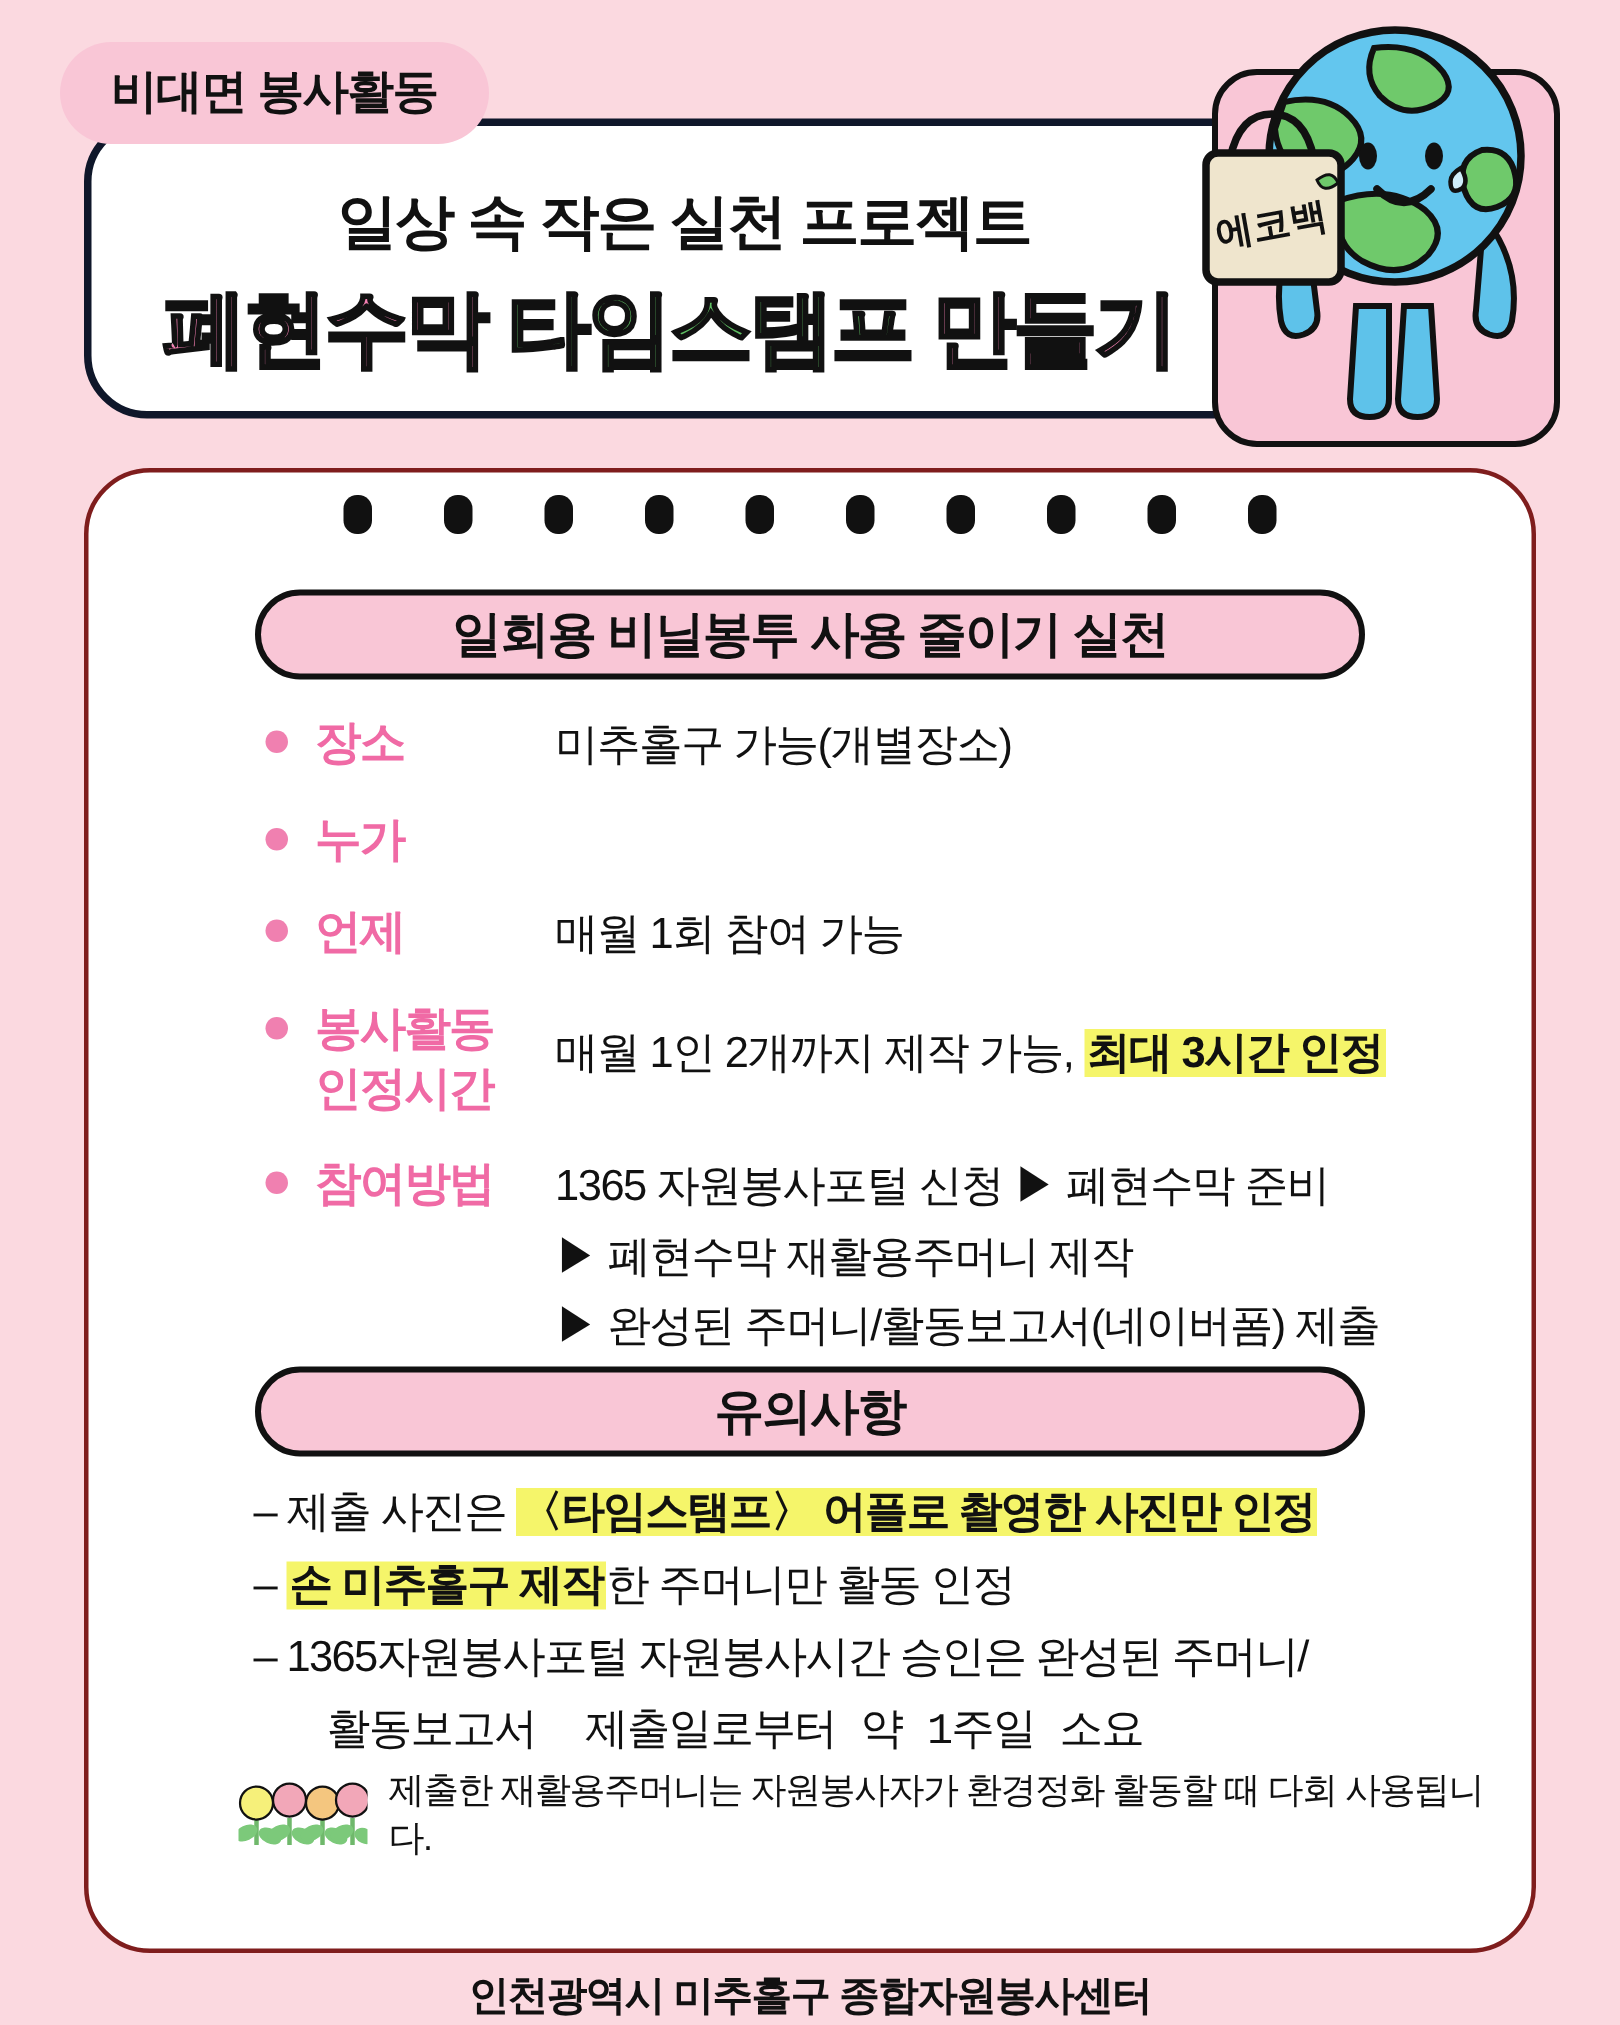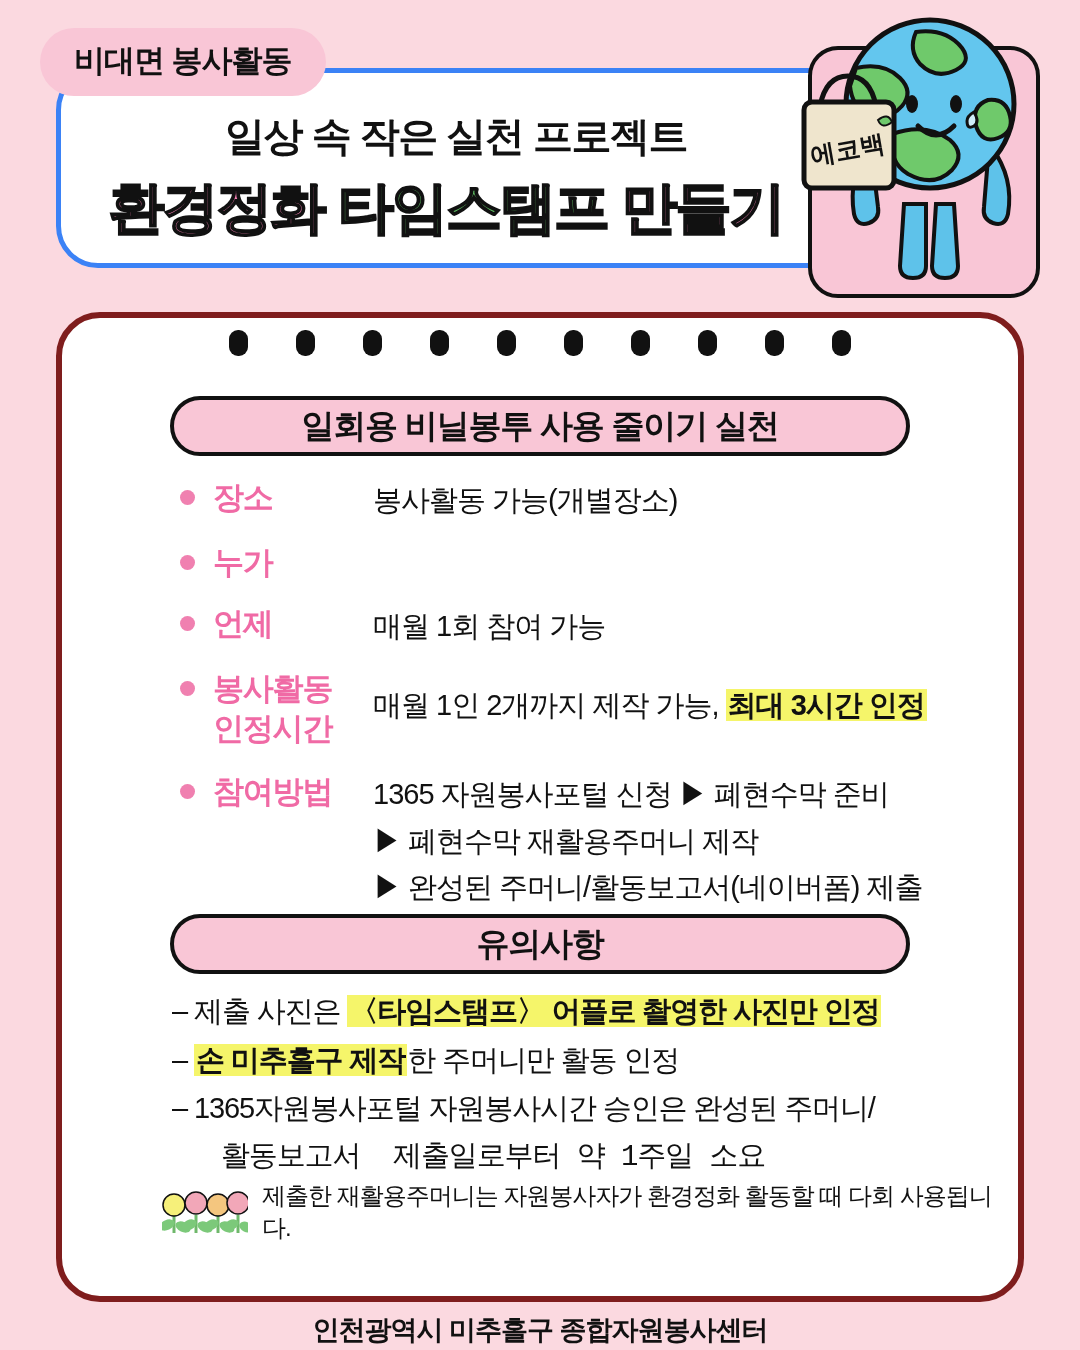--- a/index.html
+++ b/index.html
@@ -31,24 +31,24 @@
   }
   .badge-text {
     font-size: 31px;
     font-weight: bold;
     color: #111;
     letter-spacing: -1px;
     white-space: nowrap;
   }
   .title-box {
     position: absolute;
-    left: 16px; top: 40px;
+    left: 16px; top: 51px;
     width: 800px; height: 200px;
     background: #ffffff;
-    border: 5px solid #3b82f6;
+    border: 5px solid #0f172a;
     border-radius: 42px;
     z-index: 2;
   }
   .title-line1 {
     position: absolute;
     left: 0; right: 0; top: 36px;
     text-align: center;
     font-size: 40px;
     font-weight: bold;
     color: #111;
@@ -83,21 +83,21 @@
     width: 250px; height: 280px;
     z-index: 4;
   }
 
   
   .card {
     position: absolute;
     left: 56px; top: 312px;
     width: 968px; height: 990px;
     background: #ffffff;
-    border: 6px solid #7f1d1d;
+    border: 3px solid #7f1d1d;
     border-radius: 44px;
   }
   .card-shadow {
     position: absolute;
     left: 68px; top: 324px;
     width: 968px; height: 990px;
     background: #f7b8cb;
     border-radius: 44px;
     z-index: -1;
   }
@@ -222,21 +222,21 @@
 
   <div class="header-wrap">
 
     <div class="badge">
       <div class="badge-text">비대면 봉사활동</div>
     </div>
 
     <div class="title-box">
       <div class="title-line1">일상 속 작은 실천 프로젝트</div>
       <div class="title-line2">
-        <span class="t-pink">환경정화 </span><span class="t-green">타임스탬프</span><span class="t-pink"> 만들기</span>
+        <span class="t-pink">폐현수막 </span><span class="t-green">타임스탬프</span><span class="t-pink"> 만들기</span>
       </div>
     </div>
 
     <div class="mascot-panel"></div>
 
     <svg class="mascot" viewBox="0 0 250 280">
 
       <path d="M108 196 L104 258 q0 12 13 12 q13 0 13 -12 L130 196 Z" fill="#5ec2ea" stroke="#111" stroke-width="4"></path>
       <path d="M158 196 L162 258 q0 12 -13 12 q-13 0 -13 -12 L140 196 Z" fill="#5ec2ea" stroke="#111" stroke-width="4"></path>
 
@@ -281,21 +281,21 @@
       <div class="pill pill-main">
         <span class="pill-text">일회용 비닐봉투 사용 줄이기 실천</span>
       </div>
     </div>
 
     <div class="info-list">
 
       <div class="info-row">
         <div class="bullet"></div>
         <div class="info-label">장소</div>
-        <div class="info-value">봉사활동 가능(개별장소)</div>
+        <div class="info-value">미추홀구 가능(개별장소)</div>
       </div>
 
       <div class="info-row">
         <div class="bullet"></div>
         <div class="info-label">누가</div>
       </div>
 
       <div class="info-row">
         <div class="bullet"></div>
         <div class="info-label">언제</div>

